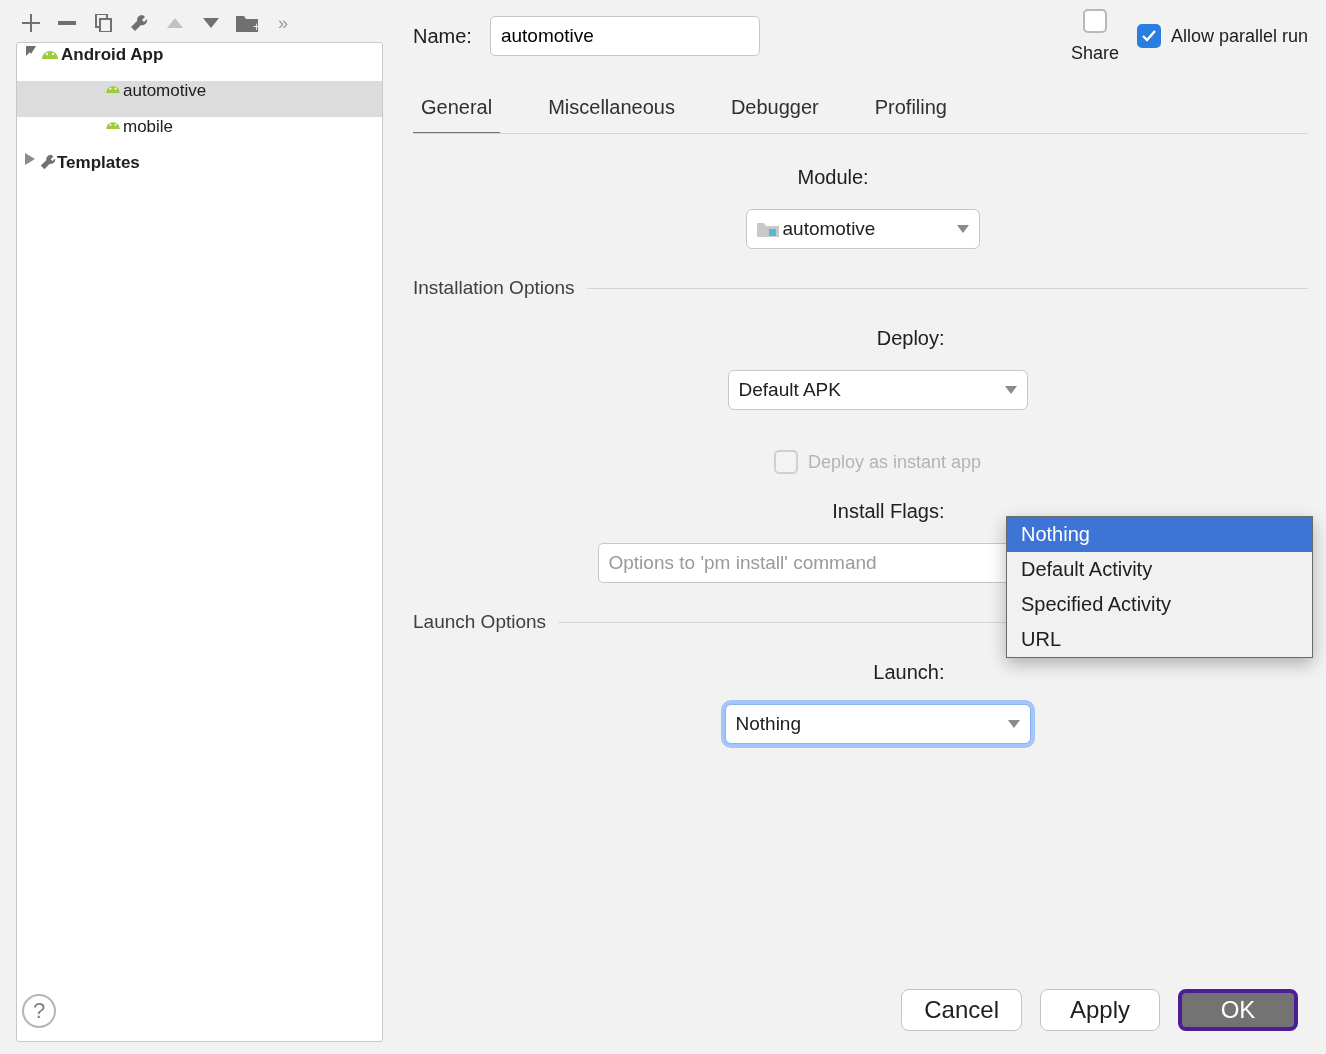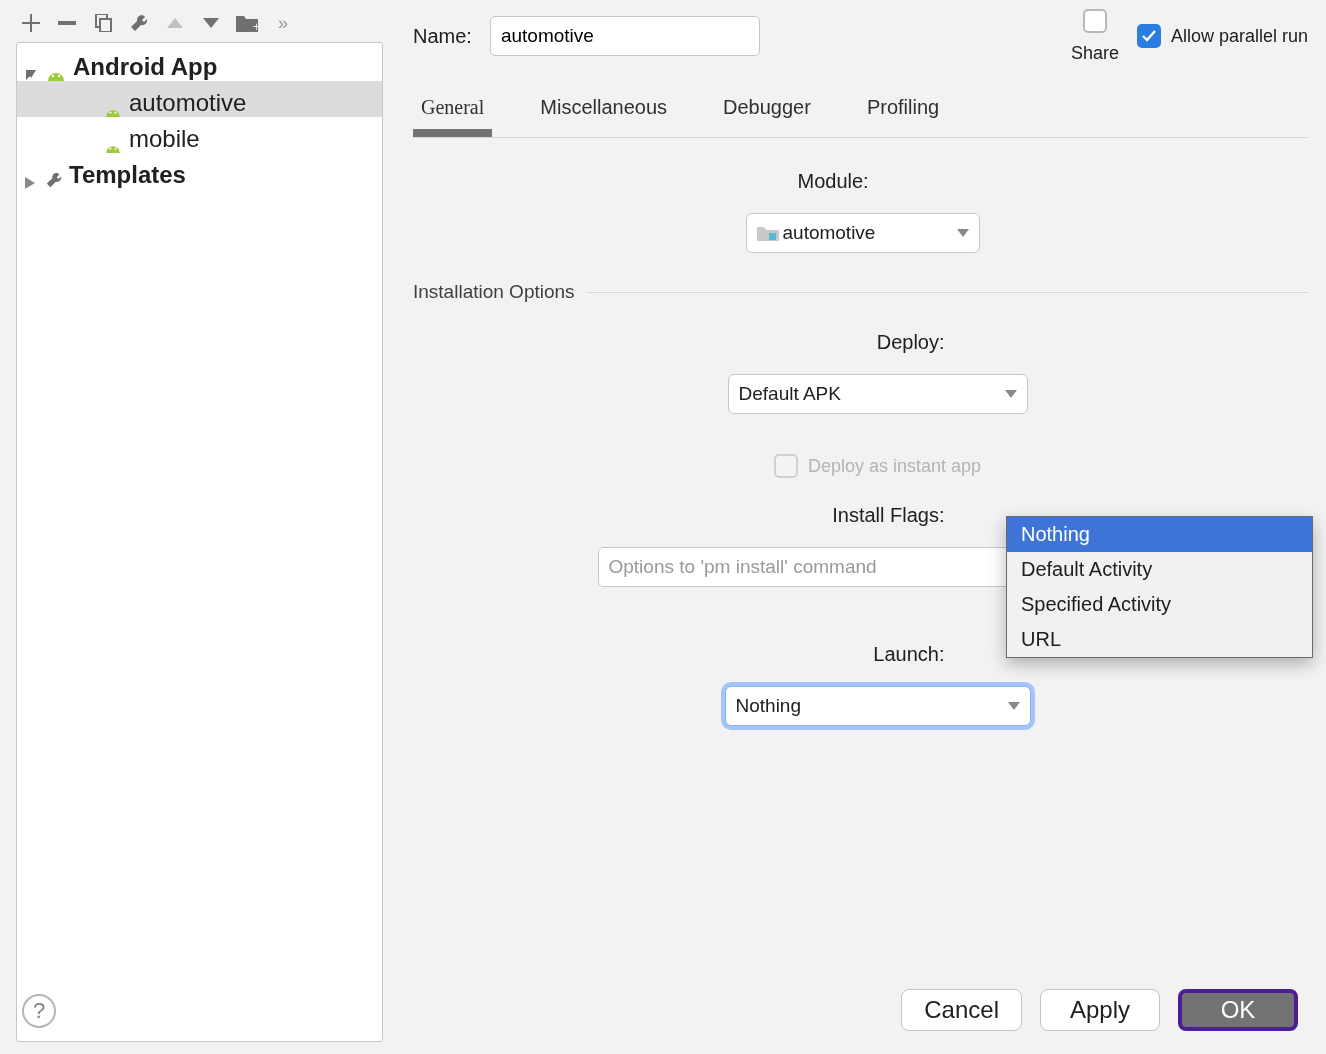--- a/index.html
+++ b/index.html
@@ -35,23 +35,23 @@
   .toolbar .ico { width:22px; height:22px; display:flex; align-items:center; justify-content:center; cursor:pointer;}
   .tree {
     flex: 1;
     background: #ffffff;
     border: 1px solid #c8c8c8;
     border-radius: 3px;
     overflow: hidden;
     padding-top: 2px;
   }
   .tree-row {
-    display:flex; align-items:flex-end; gap:6px;
+    display:flex; align-items:flex-start; 
     height:36px; padding-left:8px;
-    font-size:24px;
+    font-size:17px;
   }
   .tree-row.selected { background:#dcdcdc; }
   .bold { font-weight:700; }
   .indent2 { padding-left: 86px; }
   .android-robot { color:#9ccc3c; }
   .wrench-icon { color:#6f6f6f; }
   .disclosure { color:#8a8a8a; width:14px; display:inline-block;}
   .right-panel {
     flex:1;
     padding: 14px 18px 0 18px;
@@ -75,21 +75,21 @@
   }
   .checkbox.checked { background:#2b7de1; border-color:#2b7de1; color:#fff;}
   .tabs {
     display:flex; gap:40px; margin-top:28px;
     border-bottom:1px solid #d6d6d6;
   }
   .tab {
     padding: 10px 8px 14px 8px;
     font-size:20px; color:#303030; cursor:pointer;
   }
-  .tab.active { border-bottom:8px solid #737373; padding-bottom:10px;font-family:Liberation Serif, serif;}
+  .tab.active { border-bottom:1px solid #737373; padding-bottom:10px;}
   .form-body { padding-top: 22px; }
   .form-row {
     display:flex; align-items:center; gap:20px;
     margin: 10px 0 10px 4px;
     flex-direction: column;
   }
   .form-row .lbl { width:130px; text-align:left; font-size:20px;}
   .form-row.indent .lbl { width:150px; text-align:right; padding-right:8px;}
   .combo {
     display:flex; align-items:center; justify-content:space-between;
@@ -326,20 +326,24 @@
             </span>
           </div>
           <div class="form-row indent" style="margin-top:26px">
             <span class="lbl">Install Flags:</span>
             <input class="text-input install-flags placeholder" placeholder="Options to 'pm install' command" style="">
           </div>
         </div>
       </div>
 
       <div class="section">
+        <div class="section-head">
+          <span>Launch Options</span>
+          <span class="section-line"></span>
+        </div>
         <div class="section-body">
           <div class="form-row indent">
             <span class="lbl">Launch:</span>
             <div class="combo launch-combo">
               <span>Nothing</span>
               <span class="caret">
                 <svg width="12" height="8" viewBox="0 0 12 8">
                     <path d="M0 0 L6 8 L12 0 Z" fill="#8a8a8a"></path>
                   </svg>
               </span>

